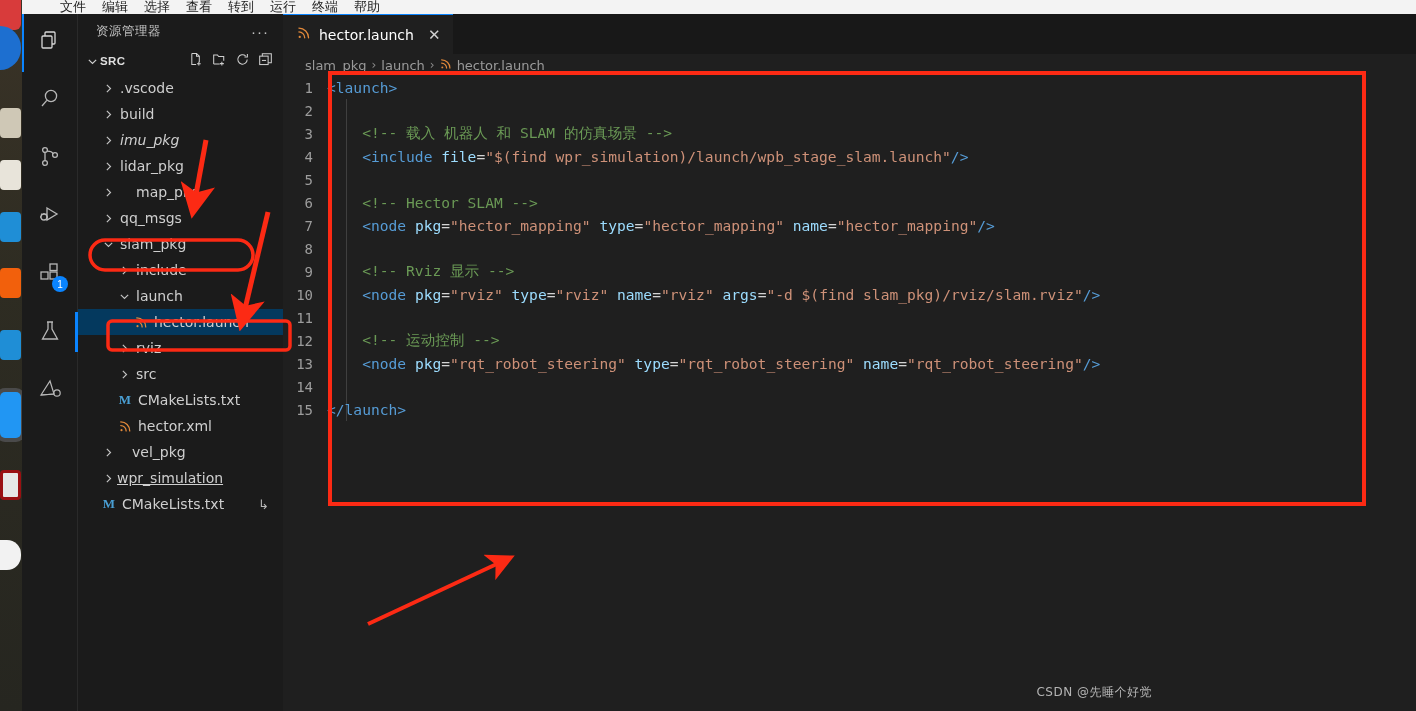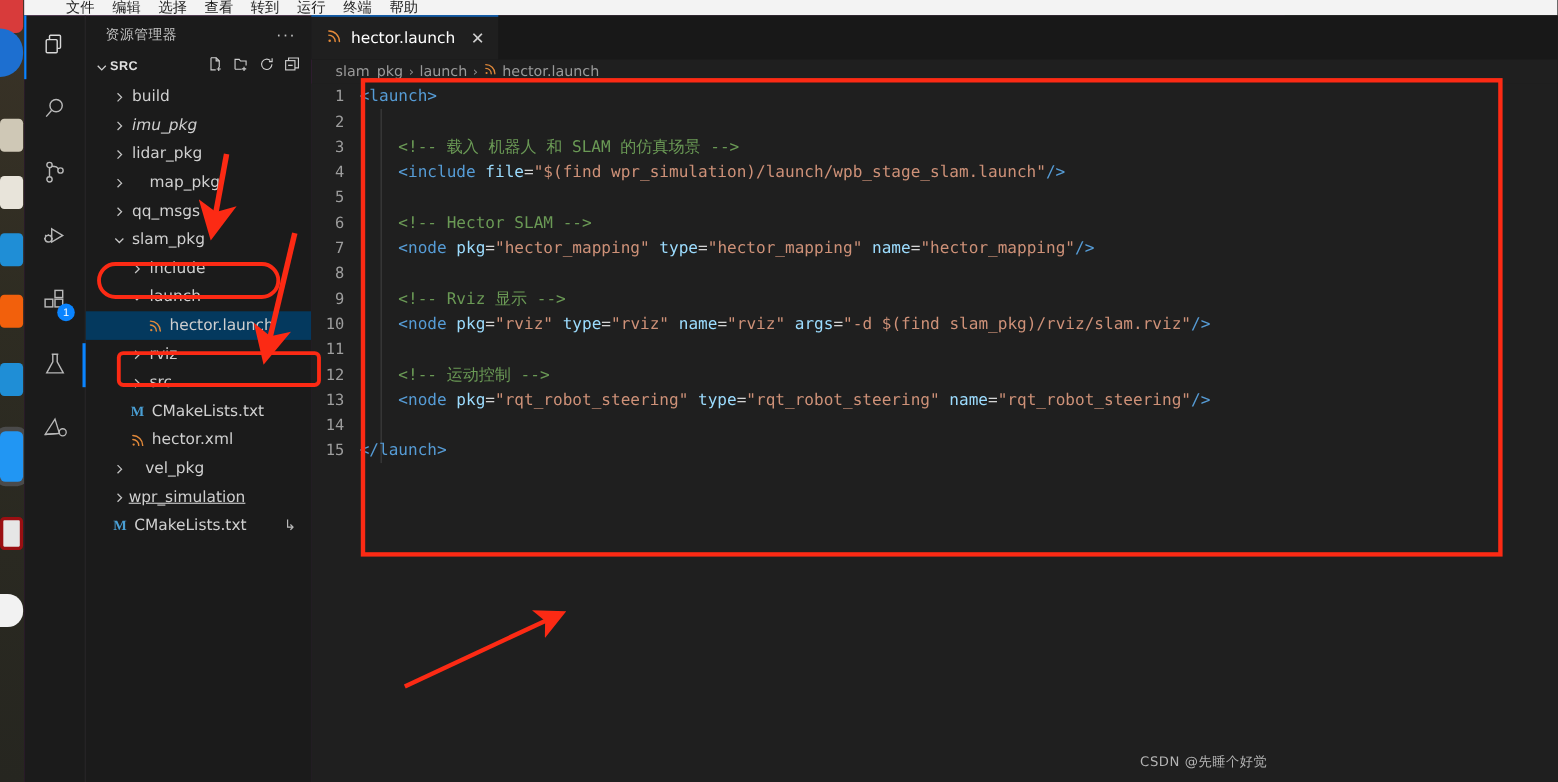--- a/index.html
+++ b/index.html
@@ -267,20 +267,28 @@
       </span>
     </div>
 
     <div class="tree" id="tree-root">
         <div class="row indent-1">
           <span class="chev">
             <svg width="11" height="11" viewBox="0 0 12 12" fill="none" stroke="#c4c4c4" stroke-width="1.25">
               <path d="M4.2 2L8.2 6l-4 4"></path>
             </svg>
           </span>
+          <span class="row-label" style="margin-left: 4px;">.vscode</span>
+        </div>
+        <div class="row indent-1">
+          <span class="chev">
+            <svg width="11" height="11" viewBox="0 0 12 12" fill="none" stroke="#c4c4c4" stroke-width="1.25">
+              <path d="M4.2 2L8.2 6l-4 4"></path>
+            </svg>
+          </span>
           <span class="row-label" style="margin-left: 4px;">build</span>
         </div>
         <div class="row indent-1">
           <span class="chev">
             <svg width="11" height="11" viewBox="0 0 12 12" fill="none" stroke="#c4c4c4" stroke-width="1.25">
               <path d="M4.2 2L8.2 6l-4 4"></path>
             </svg>
           </span>
           <span class="row-label" style="margin-left: 4px; font-style: italic;">imu_pkg</span>
         </div>

